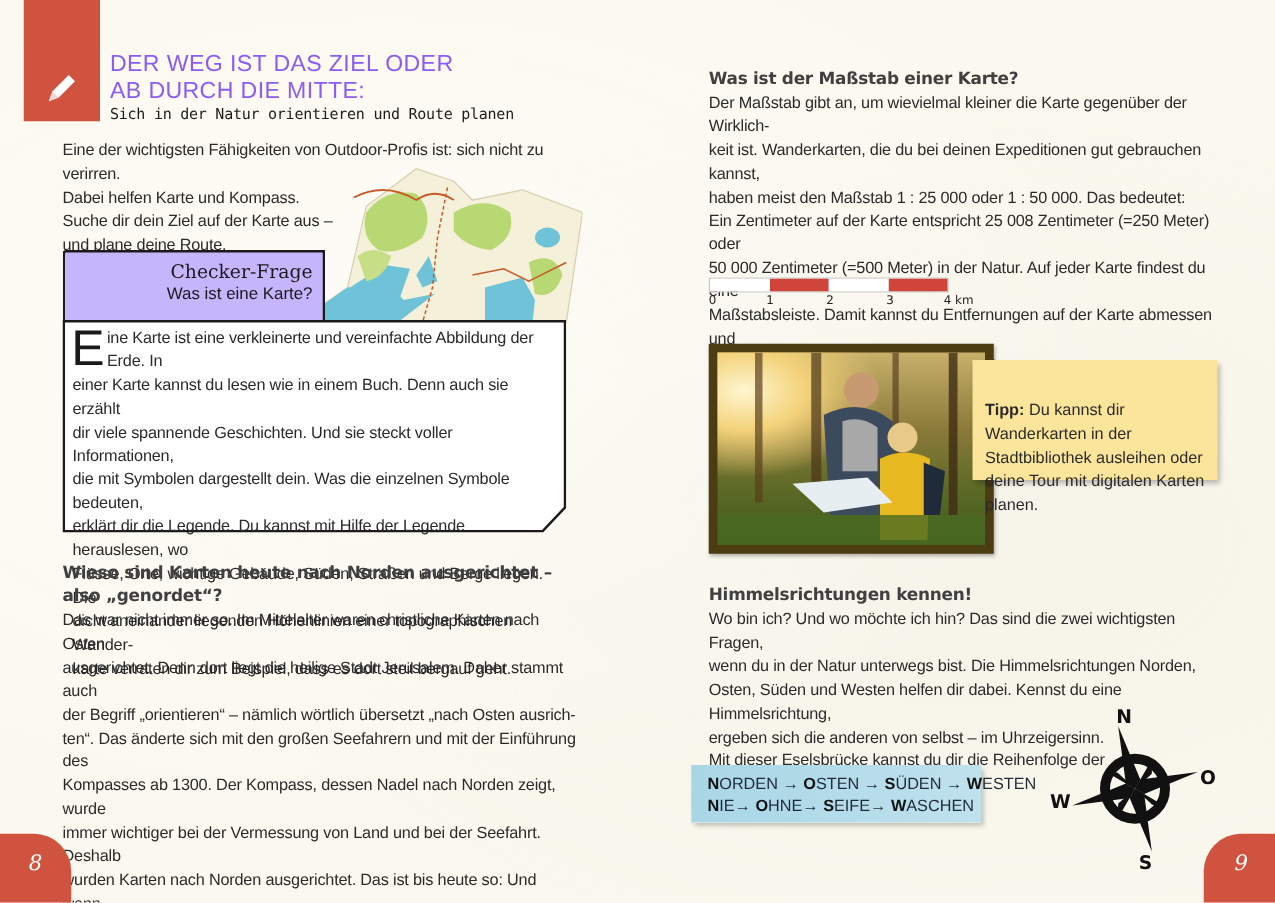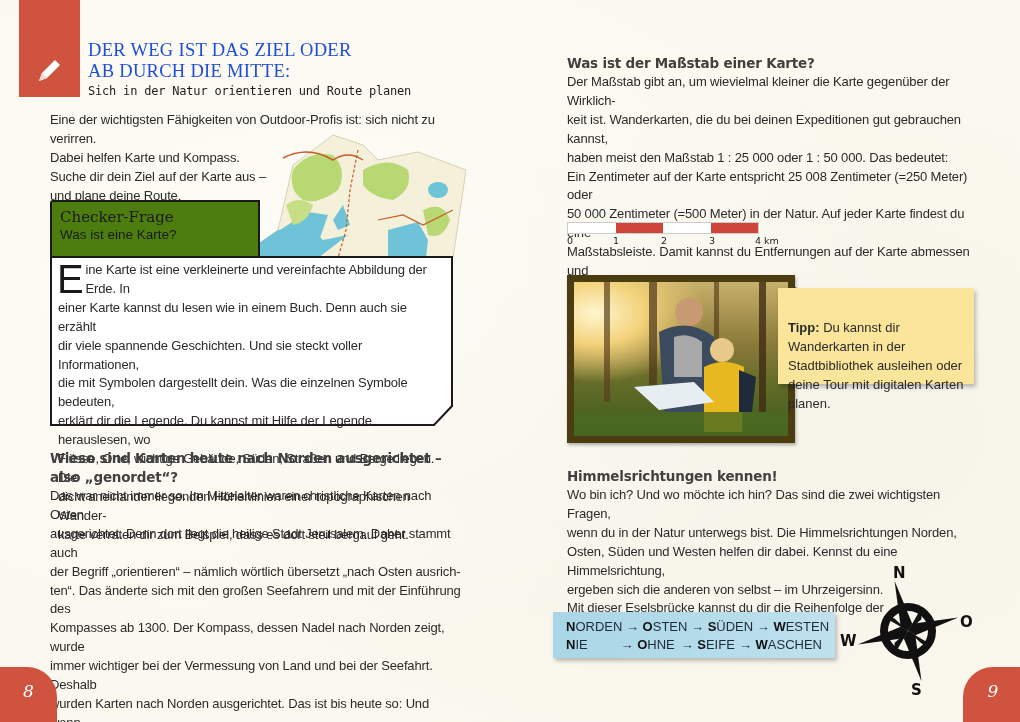--- a/index.html
+++ b/index.html
@@ -11,31 +11,31 @@
     position: relative;
   }
   .spread { position: absolute; inset: 0; background:
       radial-gradient(ellipse at 30% 40%, rgba(255,255,255,0.5), transparent 60%),
       radial-gradient(ellipse at 75% 60%, rgba(240,238,225,0.5), transparent 60%),
       #fbf9ef; }
 
   
   .pencil-tab { position: absolute; left: 19px; top: 0; width: 61px; height: 97px; background: #d0533f; display:flex; align-items:flex-end; justify-content:center; padding-bottom: 8px; }
   .pencil-tab svg { width: 30px; height: 30px; }
-  .title { position: absolute; left: 88px; top: 40px; font-family: Liberation Serif, serif; font-size: 18.5px; line-height: 21px; letter-spacing: 0.3px; color: #1d4ed8; }
+  .title { position: absolute; left: 88px; top: 40px; font-family: Liberation Sans, sans-serif; font-size: 18.5px; line-height: 21px; letter-spacing: 0.3px; color: #8b5cf6; }
   .subtitle { position: absolute; left: 88px; top: 84px; font-family: "DejaVu Sans Mono", monospace; font-size: 12px; color: #1c1c1c; letter-spacing: -0.2px; }
 
   .body-text { font-family: "Liberation Sans", sans-serif; font-size: 13px; line-height: 18.9px; color: #2a2a2a; letter-spacing: -0.15px; }
   .intro { position: absolute; left: 50px; top: 111px; width: 410px; }
 
   
   .map { position: absolute; left: 238px; top: 130px; width: 228px; height: 128px; }
 
   
-  .checker-head { position: absolute; left: 50px; top: 200px; width: 210px; height: 58px; background: #4d7c0f; border: 2px solid #1a1a1a; border-bottom: none; border-radius: 3px 0 0 0; padding: 6px 8px; }
+  .checker-head { position: absolute; left: 50px; top: 200px; width: 210px; height: 58px; background: #c4b5fd; border: 2px solid #1a1a1a; border-bottom: none; border-radius: 3px 0 0 0; padding: 6px 8px; text-align: right; }
   .checker-title { font-family: "DejaVu Serif", serif; font-size: 15px; color: #1a1a1a; }
   .checker-q { font-family: "Liberation Sans", sans-serif; font-size: 13.5px; color: #1a1a1a; margin-top: 1px; }
   .checker-box { position: absolute; left: 50px; top: 256px; width: 403px; height: 170px; }
   .checker-box svg.frame { position:absolute; inset:0; }
   .checker-text { position: absolute; left: 8px; top: 5px; width: 388px; }
   .dropcap { float: left; font-family: "Liberation Sans", sans-serif; font-size: 40px; line-height: 33px; margin: 2px 2px 0 -1px; color: #1a1a1a; }
 
   
   .h-bold { font-family: "DejaVu Sans", sans-serif; font-weight: bold; font-size: 13.5px; line-height: 19px; color: #404040; letter-spacing: -0.2px; }
   .sec-north { position: absolute; left: 50px; top: 449px; width: 412px; }
@@ -55,21 +55,21 @@
   .photo-inner { width: 100%; height: 100%; position: relative; overflow: hidden;
      background:
       radial-gradient(ellipse at 10% 20%, #fff6d0 0%, #f3d27a 18%, transparent 40%),
       linear-gradient(180deg, #c7b06a 0%, #8b7a3a 40%, #5e6a26 70%, #3f5a1e 100%); }
 
   .tip { position: absolute; left: 778px; top: 288px; width: 196px; height: 96px; background: #fbe59a; box-shadow: 2px 3px 4px rgba(0,0,0,0.25); padding: 10px 10px; }
   .tip p { font-family: "Liberation Sans", sans-serif; font-size: 13px; line-height: 19px; color: #2a2a2a; margin-top: 20px; }
 
   .sec-compass { position: absolute; left: 567px; top: 467px; width: 410px; }
 
-  .mnemonic { position: absolute; left: 553px; top: 612px; width: 282px; height: 46px; background: linear-gradient(90deg,#a9d6e6,#bfe1ed); box-shadow: 2px 3px 4px rgba(0,0,0,0.25); padding: 6px 13px; font-family: "Liberation Sans", sans-serif; font-size: 13px; line-height: 18px; color: #1f2a38; }
+  .mnemonic { position: absolute; left: 553px; top: 612px; width: 232px; height: 46px; background: linear-gradient(90deg,#a9d6e6,#bfe1ed); box-shadow: 2px 3px 4px rgba(0,0,0,0.25); padding: 6px 13px; font-family: "Liberation Sans", sans-serif; font-size: 13px; line-height: 18px; color: #1f2a38; }
   .mn-row { display: flex; }
   .mn-cell { white-space: pre; }
   .mn-cell b { font-weight: bold; color: #111; }
 
   .compass { position: absolute; left: 838px; top: 563px; width: 140px; height: 140px; }
   .compass .dir { position: absolute; font-family: "DejaVu Sans", sans-serif; font-weight: bold; font-size: 15px; color: #111; }
 </style>
 </head>
 <body>
 

